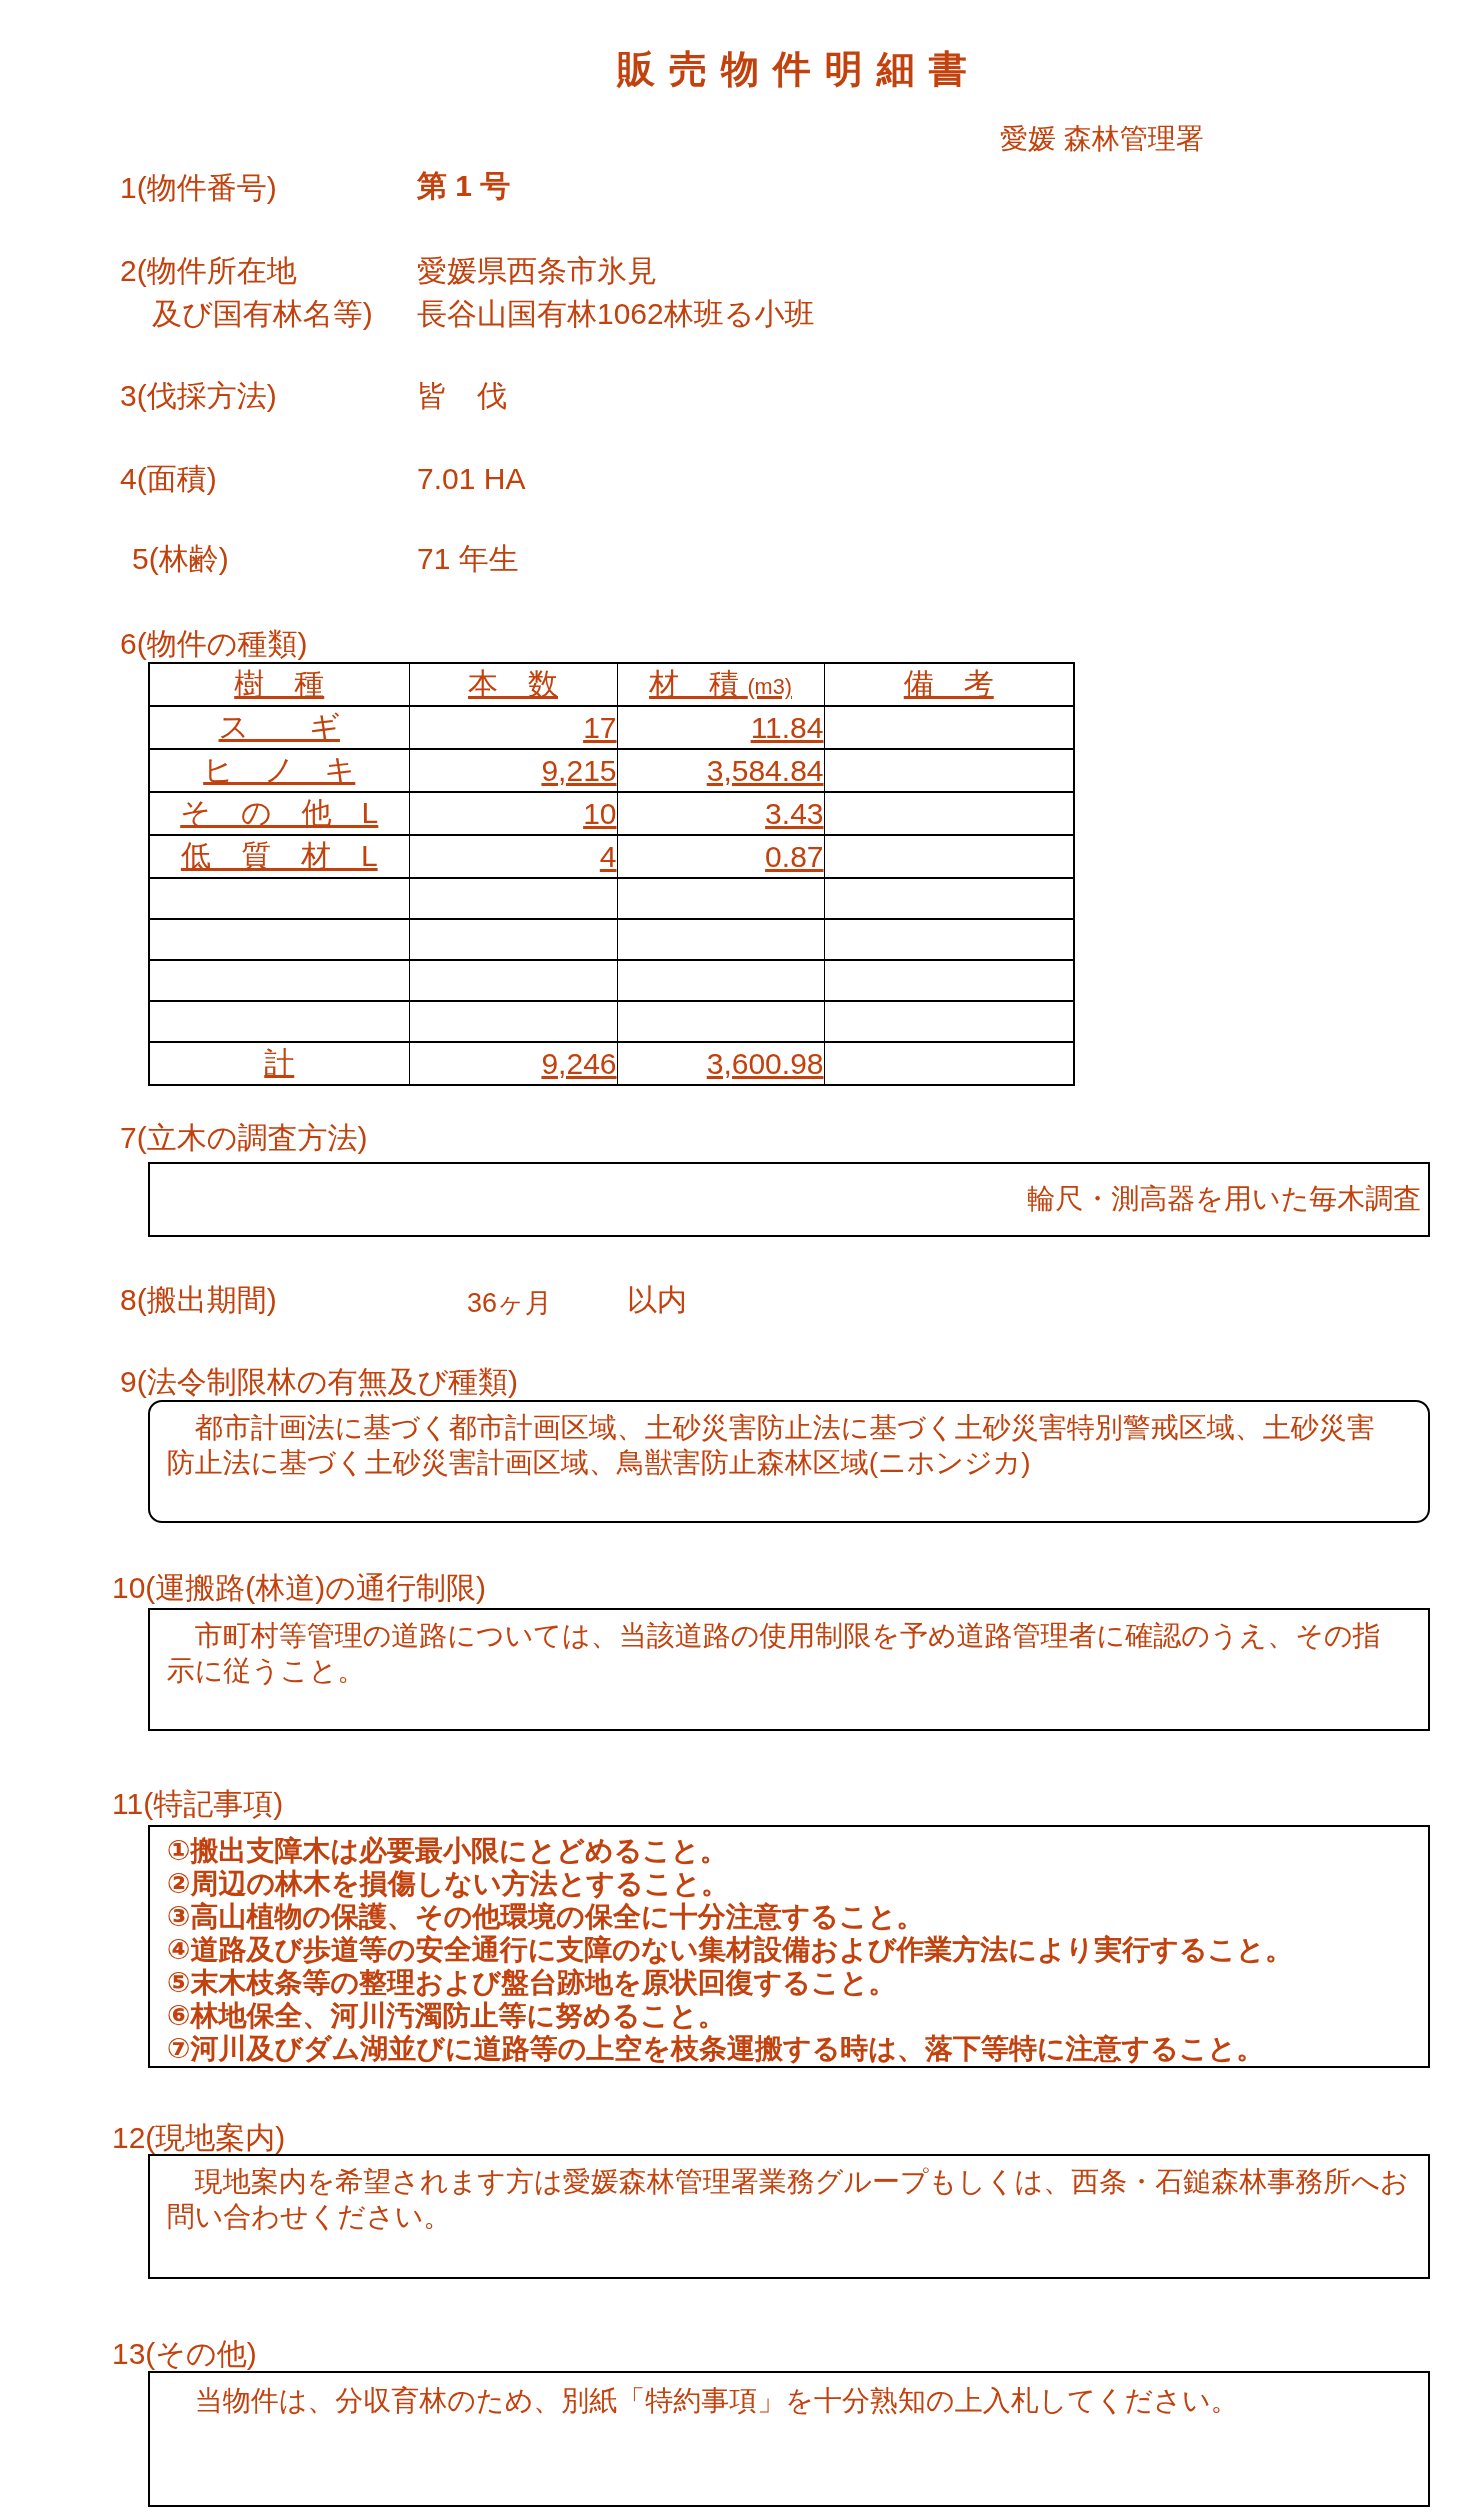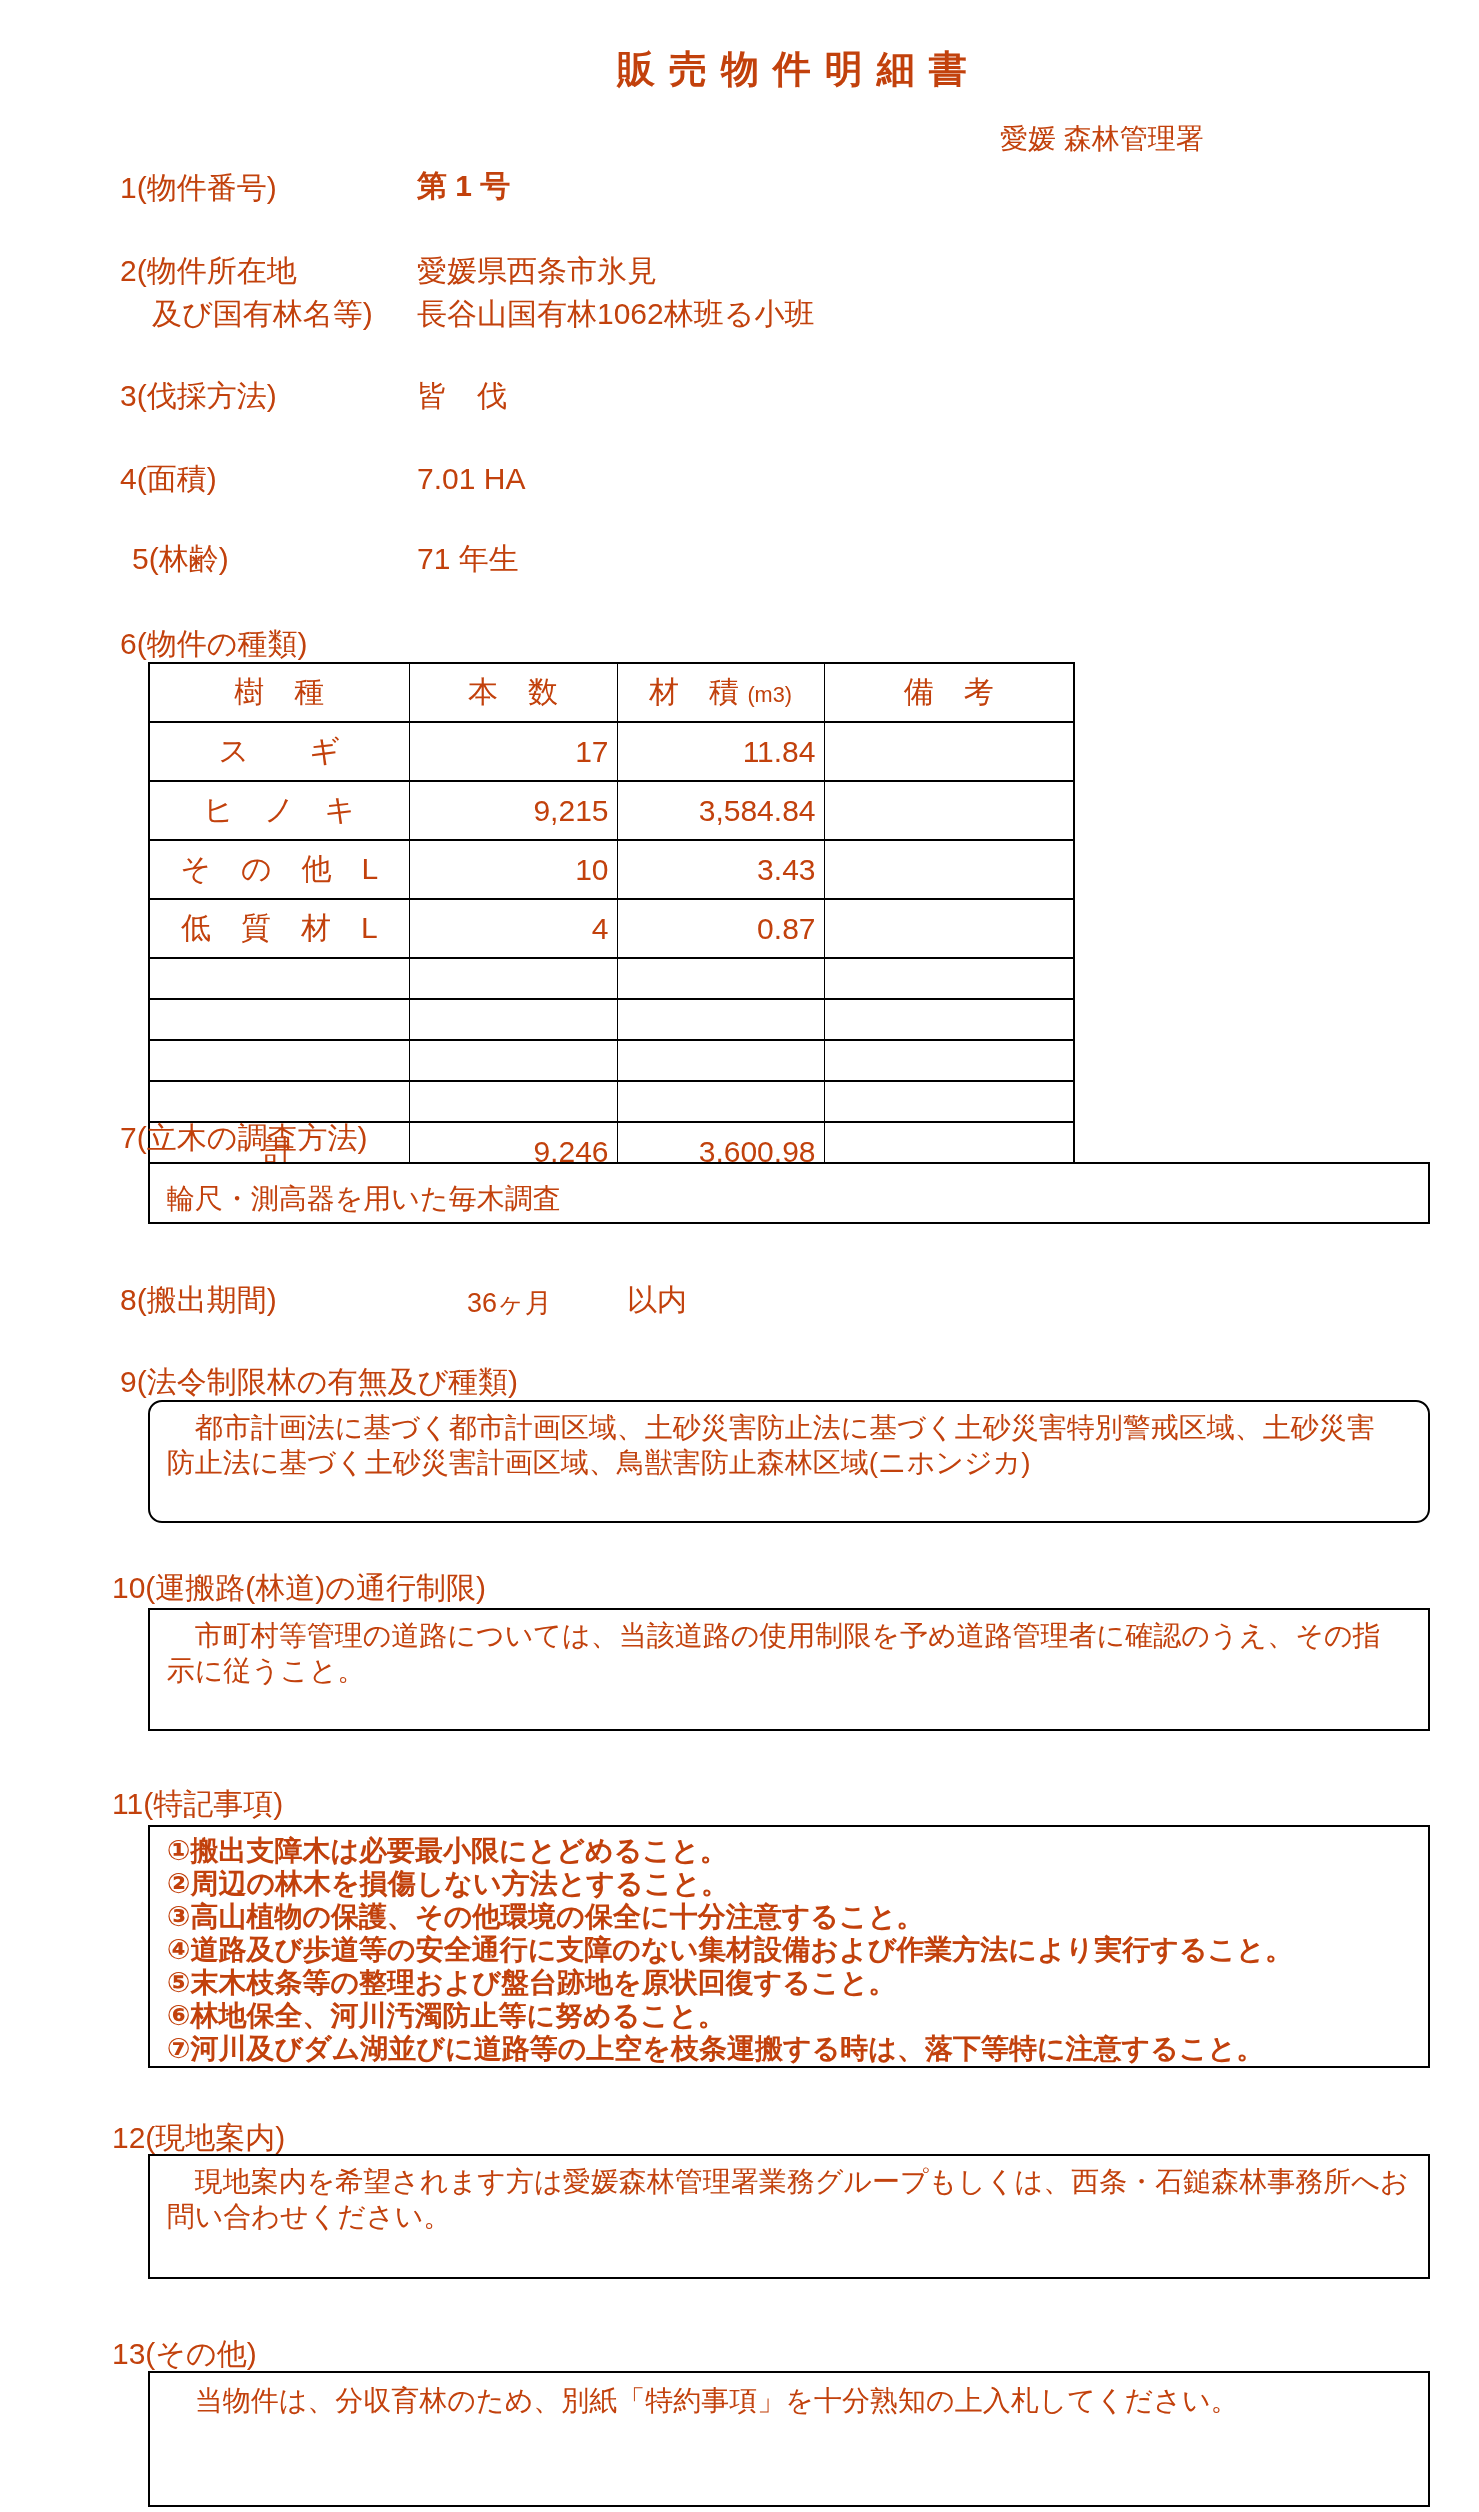--- a/index.html
+++ b/index.html
@@ -21,22 +21,23 @@
   
   table.spec{
     position:absolute;left:148px;top:662px;
     border-collapse:collapse;table-layout:fixed;
     width:925px;
     font-size:30px;
   }
   table.spec th,table.spec td{
     border:1.7px solid #000;
     border-top-width:2.5px;border-bottom-width:2.5px;
-    padding:8px;overflow:hidden;
+    padding:0;overflow:hidden;
     font-weight:normal;
+    text-decoration:underline;
   }
   table.spec{border:2.5px solid #000;}
   table.spec thead tr{height:40px;}
   table.spec tbody tr{height:41px;}
   th.hdr{text-align:center;vertical-align:middle;}
   .hdr-unit{font-size:21.7px;}
   td.species{text-align:center;vertical-align:middle;}
   td.num{text-align:right;vertical-align:middle;padding-right:13.3px;}
   td.remarks{vertical-align:middle;}
   
@@ -146,21 +147,21 @@
       <tr>
         <td class="species">計</td>
         <td class="num">9,246</td>
         <td class="num">3,600.98</td>
         <td class="remarks"></td>
       </tr>
     </tbody>
   </table>
 
   <div class="abs lbl" style="left:120px;top:1121px;">7(立木の調査方法)</div>
-  <div class="sec-box" style="top:1162px;height:62px;padding-top:16.7px;">
+  <div class="sec-box" style="top:1162px;height:75px;padding-top:16.7px;text-align:right;">
     <div class="box-line">輪尺・測高器を用いた毎木調査</div>
   </div>
 
   <div class="abs lbl" style="left:120px;top:1283px;">8(搬出期間)</div>
   <div class="abs small-val" style="left:467px;top:1288px;">36ヶ月</div>
   <div class="abs val" style="left:627px;top:1283px;">以内</div>
 
   <div class="abs lbl" style="left:120px;top:1365px;">9(法令制限林の有無及び種類)</div>
   <div class="sec-box" style="top:1400px;height:123px;padding-top:8.3px;border-radius:14px;">
     <div class="box-line">　都市計画法に基づく都市計画区域、土砂災害防止法に基づく土砂災害特別警戒区域、土砂災害</div>

